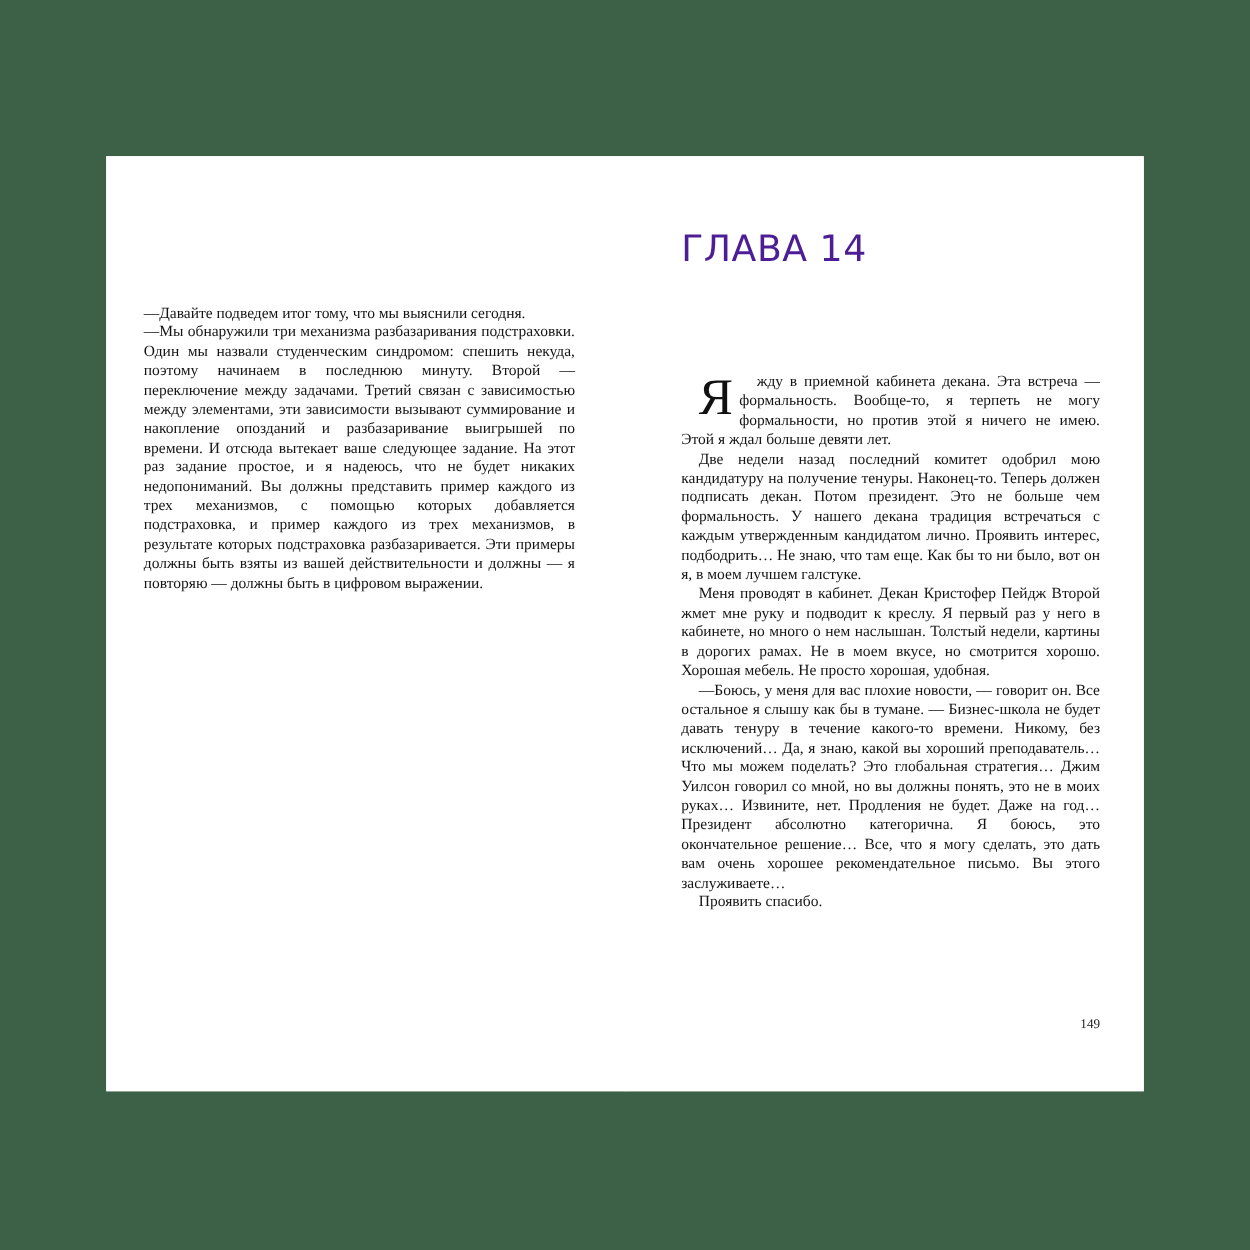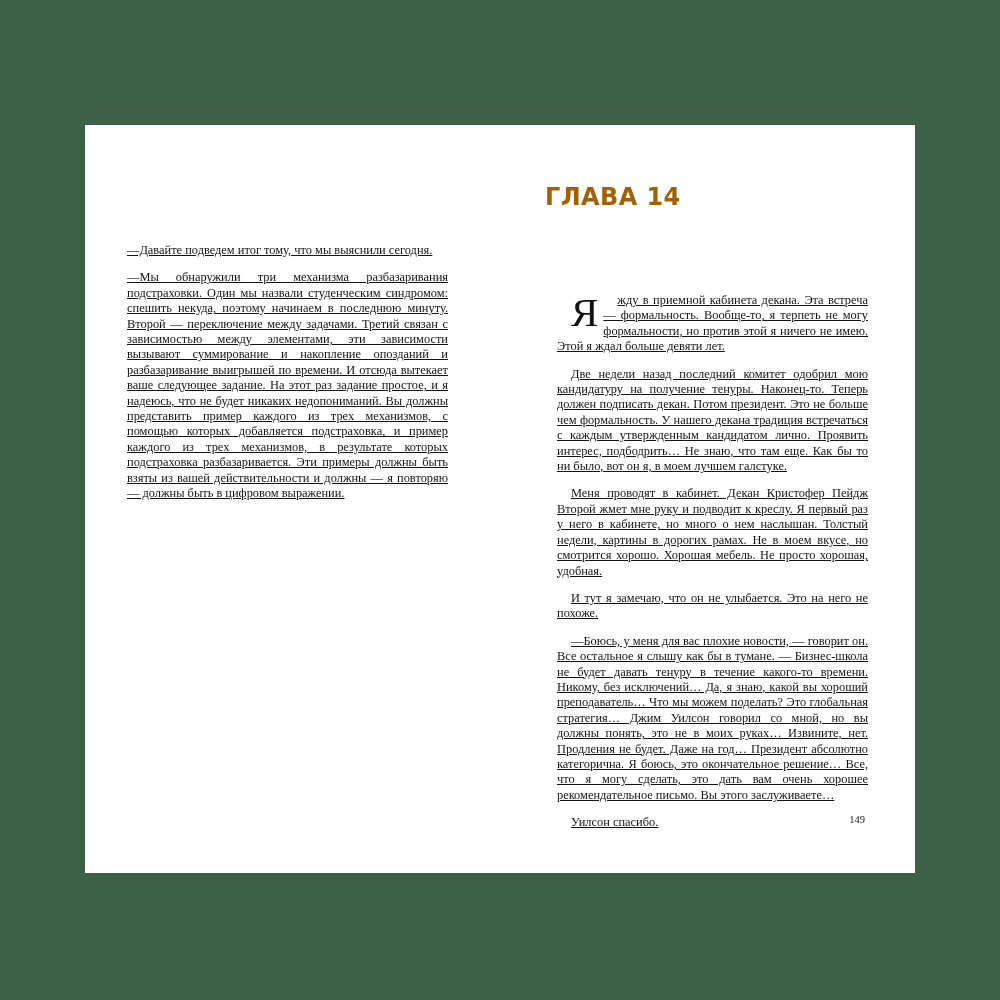--- a/index.html
+++ b/index.html
@@ -48,57 +48,56 @@
   .body-text {
     font-family: "Liberation Serif", serif;
     font-size: 12.4px;
     line-height: 15.4px;
     color: #141414;
     text-align: justify;
     text-justify: inter-word;
     hyphens: manual;
   }
   .body-text p {
-    margin: 12px;
+    margin: 0;
     text-indent: 14px;
-    text-decoration: underline;
   }
   .body-text p.noindent {
     text-indent: 0;
   }
   .left-col {
     margin-top: 58px;
   }
   .chapter-title {
     font-family: "DejaVu Sans", sans-serif;
-    font-weight: bold;
-    font-size: 24px;
+    font-weight: normal;
+    font-size: 29px;
     letter-spacing: 0.4px;
-    color: #a16207;
+    color: #4c1d95;
     margin: 0 0 0 0;
     line-height: 1;
   }
   .chapter-body {
     margin-top: 84px;
   }
   .dropcap-para {
     text-indent: 0;
     position: relative;
   }
   .dropcap {
     float: left;
     font-family: "Liberation Serif", serif;
     font-size: 41px;
     line-height: 34px;
     padding: 2px 5px 0 0;
     color: #111111;
   }
   .page-number {
     position: absolute;
-    right: 50px;
+    right: 35px;
     bottom: 48px;
     font-family: "Liberation Serif", serif;
     font-size: 10.5px;
     color: #1a1a1a;
     text-align: center;
   }
 </style>
 </head>
 <body>
 
@@ -114,20 +113,19 @@
   <div class="gutter"></div>
 
   <div class="page page-right">
     <h1 class="chapter-title">ГЛАВА 14</h1>
     <div class="body-text chapter-body">
       <p class="dropcap-para">
         <span class="dropcap">Я</span><span>жду в приемной кабинета декана. Эта встреча — формальность. Вообще-то, я терпеть не могу формальности, но против этой я ничего не имею. Этой я ждал больше девяти лет.</span>
       </p>
       <p>Две недели назад последний комитет одобрил мою кандидатуру на получение тенуры. Наконец-то. Теперь должен подписать декан. Потом президент. Это не больше чем формальность. У нашего декана традиция встречаться с каждым утвержденным кандидатом лично. Проявить интерес, подбодрить… Не знаю, что там еще. Как бы то ни было, вот он я, в моем лучшем галстуке.</p>
       <p>Меня проводят в кабинет. Декан Кристофер Пейдж Второй жмет мне руку и подводит к креслу. Я первый раз у него в кабинете, но много о нем наслышан. Толстый недели, картины в дорогих рамах. Не в моем вкусе, но смотрится хорошо. Хорошая мебель. Не просто хорошая, удобная.</p>
-      <p>И тут я замечаю, что он не улыбается. Это на него не похоже.</p>
       <p>—Боюсь, у меня для вас плохие новости, — говорит он. Все остальное я слышу как бы в тумане. — Бизнес-школа не будет давать тенуру в течение какого-то времени. Никому, без исключений… Да, я знаю, какой вы хороший преподаватель… Что мы можем поделать? Это глобальная стратегия… Джим Уилсон говорил со мной, но вы должны понять, это не в моих руках… Извините, нет. Продления не будет. Даже на год… Президент абсолютно категорична. Я боюсь, это окончательное решение… Все, что я могу сделать, это дать вам очень хорошее рекомендательное письмо. Вы этого заслуживаете…</p>
-      <p>Уилсон спасибо.</p>
+      <p>Проявить спасибо.</p>
     </div>
     <div class="page-number">149</div>
   </div>
 
 </div>
 
 </body></html>

